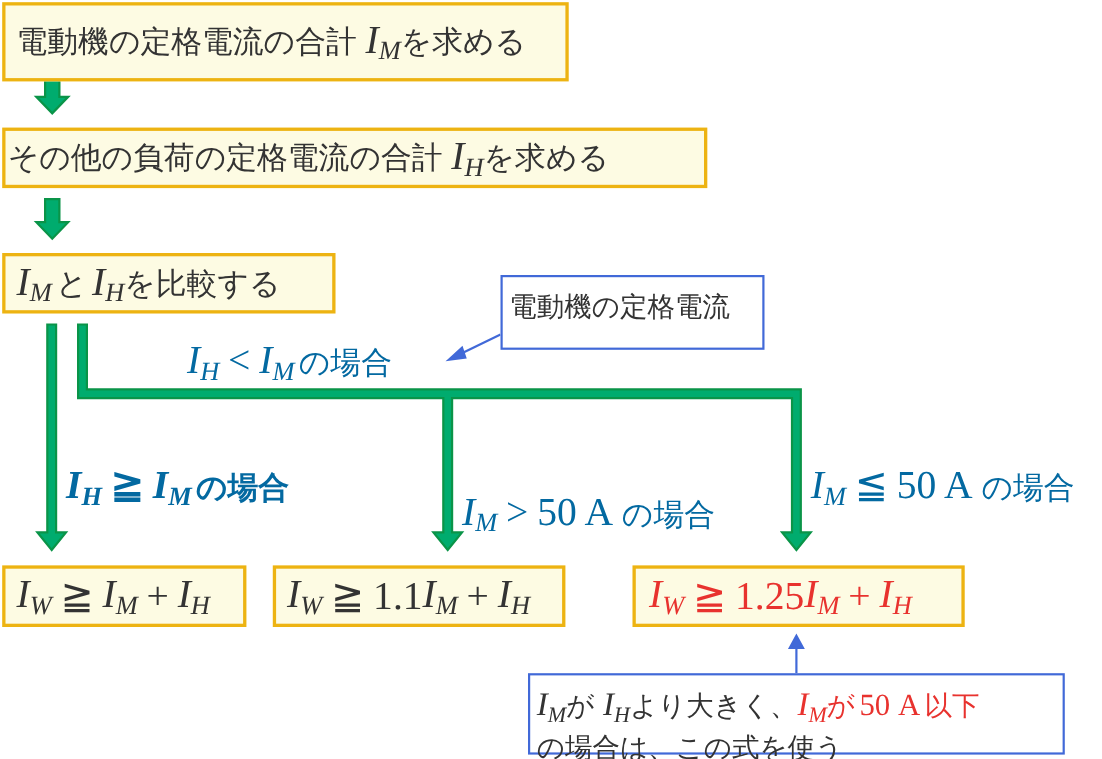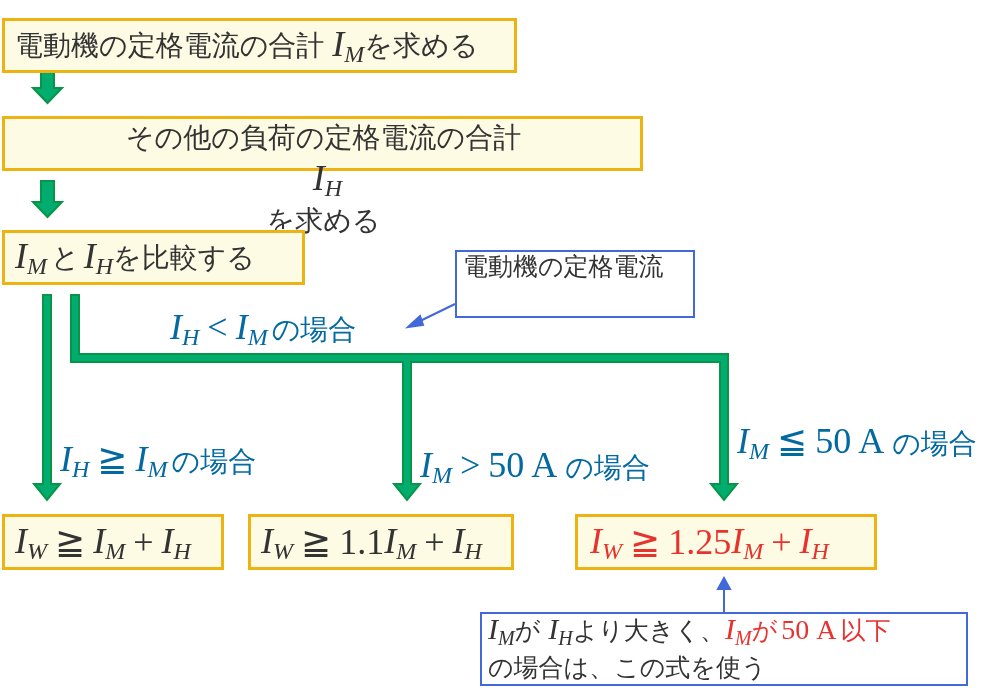--- a/index.html
+++ b/index.html
@@ -3,21 +3,21 @@
   <meta charset="utf-8">
   <style>
     html, body { margin: 0; padding: 0; background: #ffffff; }
     body { width: 1002px; height: 690px; position: relative; overflow: hidden;
            font-family: "DejaVu Sans", "Liberation Sans", sans-serif; color: #333333; }
     .box { position: absolute; box-sizing: border-box; background: #fdfbe3;
            border: 3px solid #edb312; display: flex; align-items: center;
            white-space: nowrap; }
     .note { position: absolute; box-sizing: border-box; background: #ffffff;
             border: 2px solid #4169d8; font-size: 25px; line-height: 30px;
-            padding: 0 6px; white-space: nowrap; }
+            padding: 12px 6px; white-space: nowrap; }
     .label { position: absolute; white-space: nowrap; font-size: 28px; color: #0369a1; }
     .m { font-family: "Liberation Serif", "DejaVu Serif", serif; font-style: italic; font-size: 36px; }
     .m sub { font-size: 24px; vertical-align: -6px; }
     .num { font-family: "Liberation Serif", "DejaVu Serif", serif; font-style: normal; }
     .op { font-family: "Liberation Serif", "DejaVu Serif", serif; font-style: normal; margin: 0 8px; }
     .red { color: #e8322e; }
     svg { position: absolute; left: 0; top: 0; }
   </style>
 </head>
 <body>
@@ -35,48 +35,48 @@
   </g>
 
   <g stroke="#4169d8" stroke-width="2" fill="#4169d8">
     <line x1="455" y1="304" x2="418" y2="322"></line>
     <polygon points="408,327 420,316 423,325"></polygon>
     <line x1="724" y1="612" x2="724" y2="588"></line>
     <polygon points="724,578 718,589 730,589"></polygon>
   </g>
 </svg>
 
-<div class="box" style="left:2px; top:2px; width:515px; height:55px; padding-left:10px; font-size:28px;margin-top:16px;">
+<div class="box" style="left:2px; top:2px; width:515px; height:72px; padding-left:10px; font-size:28px;">
   <span>電動機の定格電流の合計</span>
   <span class="m" style="margin-left:8px;"><span>I</span><sub>M</sub></span>
   <span>を求める</span>
 </div>
 
-<div class="box" style="left:2px; top:116px; width:641px; height:55px; padding-left:2px; font-size:28px;flex-direction:column;">
+<div class="box" style="left:2px; top:116px; width:641px; height:55px; padding-left:2px; font-size:28px;">
   <span>その他の負荷の定格電流の合計</span>
   <span class="m" style="margin-left:8px;"><span>I</span><sub>H</sub></span>
   <span>を求める</span>
 </div>
 
 <div class="box" style="left:2px; top:230px; width:303px; height:55px; padding-left:10px; font-size:28px;">
   <span class="m"><span>I</span><sub>M</sub></span>
   <span style="margin:0 4px;">と</span>
   <span class="m"><span>I</span><sub>H</sub></span>
   <span>を比較する</span>
 </div>
 
 <div class="note" style="left:455px; top:250px; width:240px; height:68px;">
   <div>電動機の定格電流</div>
 </div>
 
 <div class="label" style="left:170px; top:306px;">
   <span class="m"><span>I</span><sub>H</sub></span><span class="op m">&lt;</span><span class="m"><span>I</span><sub>M</sub></span><span style="margin-left:4px;">の場合</span>
 </div>
 
-<div class="label" style="left:60px; top:438px;">
+<div class="label" style="left:60px; top:420px;font-weight:bold;">
   <span class="m"><span>I</span><sub>H</sub></span><span class="op m">≧</span><span class="m"><span>I</span><sub>M</sub></span><span style="margin-left:4px;">の場合</span>
 </div>
 
 <div class="label" style="left:420px; top:444px;">
   <span class="m"><span>I</span><sub>M</sub></span><span class="op m">&gt;</span><span class="m num">50 A</span><span style="margin-left:8px;">の場合</span>
 </div>
 
 <div class="label" style="left:737px; top:420px;">
   <span class="m"><span>I</span><sub>M</sub></span><span class="op m">≦</span><span class="m num">50 A</span><span style="margin-left:8px;">の場合</span>
 </div>

